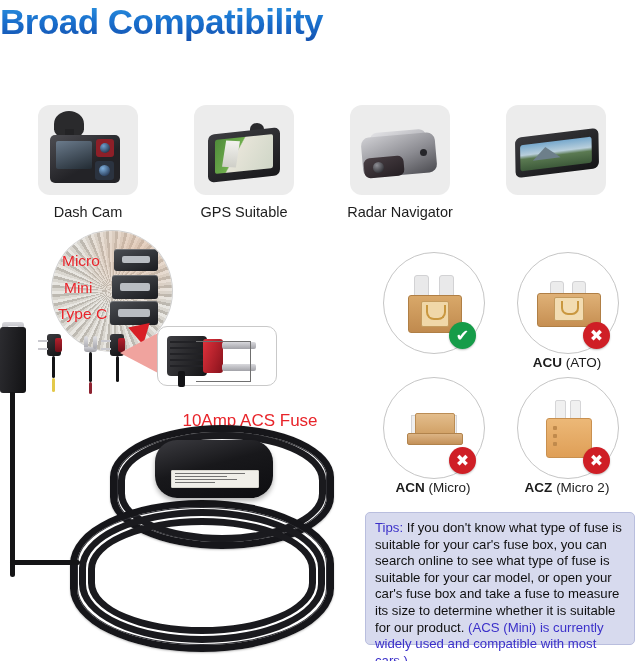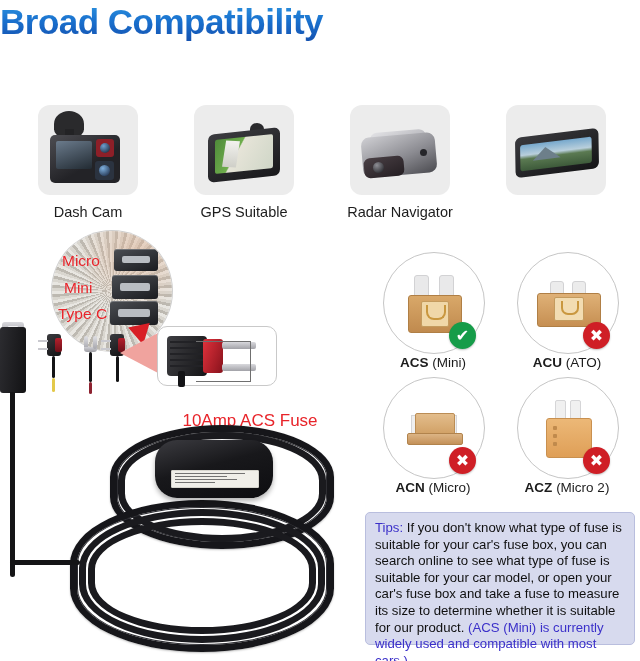--- a/index.html
+++ b/index.html
@@ -365,24 +365,20 @@
       <div class="fc-circle">
         <div class="fz fz-mini">
           <div class="blade l"></div>
             <div class="blade r"></div>
           <div class="shell"></div>
             <div class="win"></div>
             <div class="wirey"></div>
         </div>
         <div class="badge badge-ok">✔</div>
       </div>
-      <div class="fc-name">
-        <b>ACS</b>
-        <span>(Mini)</span>
-      </div>
     </div>
 
     <div class="fuse-cell" style="left:134px;top:0;">
       <div class="fc-circle">
         <div class="fz fz-ato">
           <div class="blade l"></div>
             <div class="blade r"></div>
           <div class="shell"></div>
             <div class="win"></div>
             <div class="wirey"></div>

